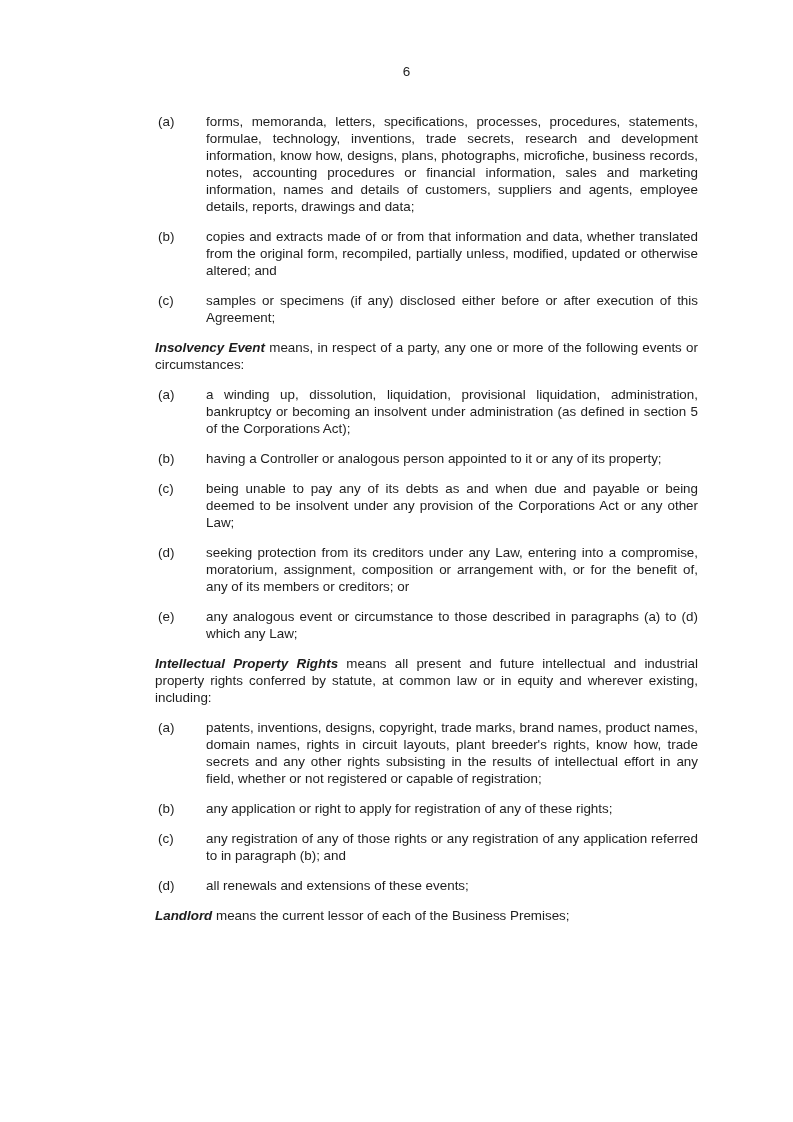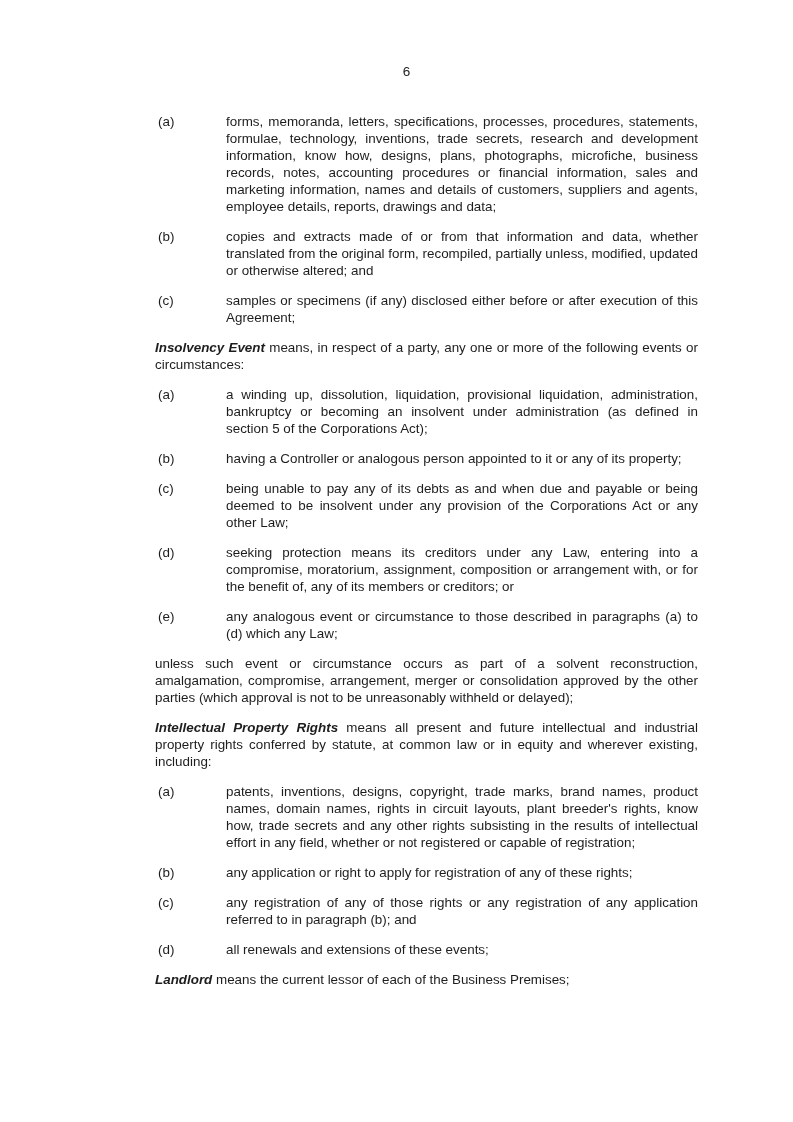--- a/index.html
+++ b/index.html
@@ -41,21 +41,20 @@
   }
   .list-item .label {
     position: absolute;
     left: 3px;
     top: 0;
     text-align: left;
   }
   .list-item .text {
     display: block;
     text-align: justify;
-    margin-left: 20px;
   }
   .para b {
     font-weight: bold;
     font-style: italic;
   }
 </style>
 </head>
 <body>
 
 <div class="page">
@@ -91,29 +90,28 @@
       <span class="text">having a Controller or analogous person appointed to it or any of its property;</span>
     </div>
 
     <div class="block list-item">
       <span class="label">(c)</span>
       <span class="text">being unable to pay any of its debts as and when due and payable or being deemed to be insolvent under any provision of the Corporations Act or any other Law;</span>
     </div>
 
     <div class="block list-item">
       <span class="label">(d)</span>
-      <span class="text">seeking protection means its creditors under any Law, entering into a compromise, moratorium, assignment, composition or arrangement with, or for the benefit of, any of its members or creditors; or</span>
+      <span class="text">seeking protection from its creditors under any Law, entering into a compromise, moratorium, assignment, composition or arrangement with, or for the benefit of, any of its members or creditors; or</span>
     </div>
 
     <div class="block list-item">
       <span class="label">(e)</span>
       <span class="text">any analogous event or circumstance to those described in paragraphs (a) to (d) which any Law;</span>
     </div>
 
-    <p class="block para"><span>unless such event or circumstance occurs as part of a solvent reconstruction, amalgamation, compromise, arrangement, merger or consolidation approved by the other parties (which approval is not to be unreasonably withheld or delayed);</span></p>
 
     <p class="block para"><b>Intellectual Property Rights</b><span> means all present and future intellectual and industrial property rights conferred by statute, at common law or in equity and wherever existing, including:</span></p>
 
     <div class="block list-item">
       <span class="label">(a)</span>
       <span class="text">patents, inventions, designs, copyright, trade marks, brand names, product names, domain names, rights in circuit layouts, plant breeder's rights, know how, trade secrets and any other rights subsisting in the results of intellectual effort in any field, whether or not registered or capable of registration;</span>
     </div>
 
     <div class="block list-item">
       <span class="label">(b)</span>

